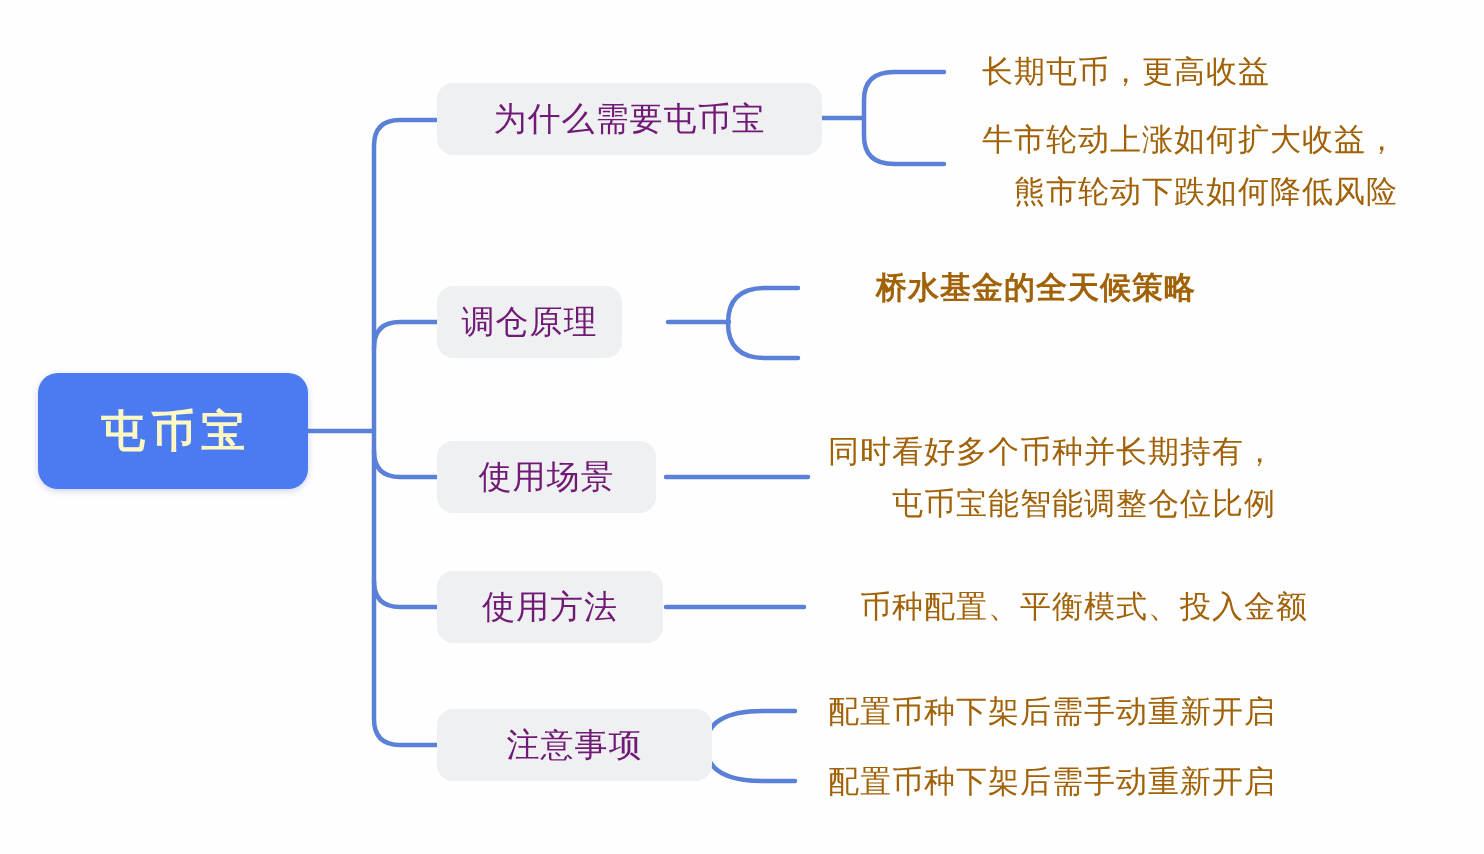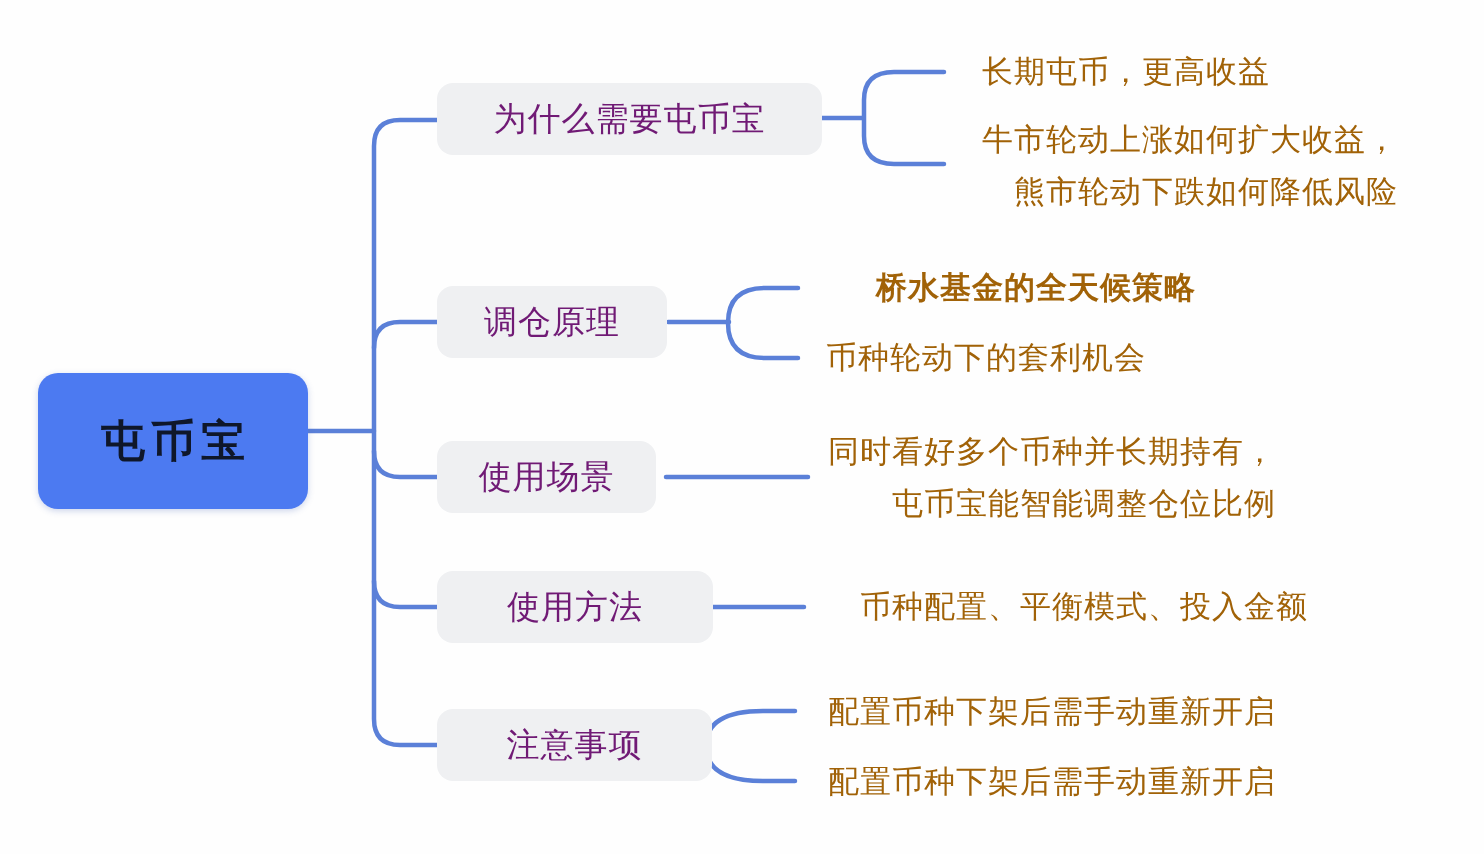--- a/index.html
+++ b/index.html
@@ -34,43 +34,43 @@
     position: absolute;
     display: flex;
     align-items: center;
     justify-content: center;
     box-sizing: border-box;
   }
   .root-node {
     left: 38px;
     top: 373px;
     width: 270px;
-    height: 136px;
+    height: 116px;
     background: #4c7af1;
     border-radius: 20px;
-    color: #0f172a;
+    color: #fef9c3;
     font-size: 44px;
     font-weight: bold;
     letter-spacing: 6px;
     text-indent: 6px;
     box-shadow: 0 2px 6px rgba(60, 90, 180, 0.25);
   }
   .branch-node {
     background: #eff0f2;
     border-radius: 16px;
     color: #701a75;
     font-size: 33px;
     font-weight: 500;
     height: 72px;
     letter-spacing: 1px;
   }
   .branch-1 { left: 437px; top: 83px;  width: 385px; }
-  .branch-2 { left: 437px; top: 286px; width: 230px; }
+  .branch-2 { left: 437px; top: 286px; width: 185px; }
   .branch-3 { left: 437px; top: 441px; width: 219px; font-family: Liberation Mono, monospace; }
-  .branch-4 { left: 437px; top: 571px; width: 276px; }
+  .branch-4 { left: 437px; top: 571px; width: 226px; }
   .branch-5 { left: 437px; top: 709px; width: 275px; }
   .leaf {
     position: absolute;
     transform: translateY(-50%);
     color: #a16207;
     font-size: 31px;
     font-weight: 500;
     line-height: 52px;
     white-space: pre-line;
     letter-spacing: 1px;
@@ -119,20 +119,19 @@
   <div class="node branch-node branch-1">为什么需要屯币宝</div>
   <div class="node branch-node branch-2">调仓原理</div>
   <div class="node branch-node branch-3">使用场景</div>
   <div class="node branch-node branch-4">使用方法</div>
   <div class="node branch-node branch-5">注意事项</div>
 
   <div class="leaf leaf-1-1">长期屯币，更高收益</div>
   <div class="leaf leaf-1-2">牛市轮动上涨如何扩大收益，
 熊市轮动下跌如何降低风险</div>
   <div class="leaf leaf-2-1">桥水基金的全天候策略</div>
-  <div class="leaf leaf-2-2">币种轮动下的套利机会</div>
   <div class="leaf leaf-3-1">同时看好多个币种并长期持有，
 屯币宝能智能调整仓位比例</div>
   <div class="leaf leaf-4-1">币种配置、平衡模式、投入金额</div>
   <div class="leaf leaf-5-1">配置币种下架后需手动重新开启</div>
   <div class="leaf leaf-5-2">配置币种下架后需手动重新开启</div>
 
 </div>
 
 </body></html>

